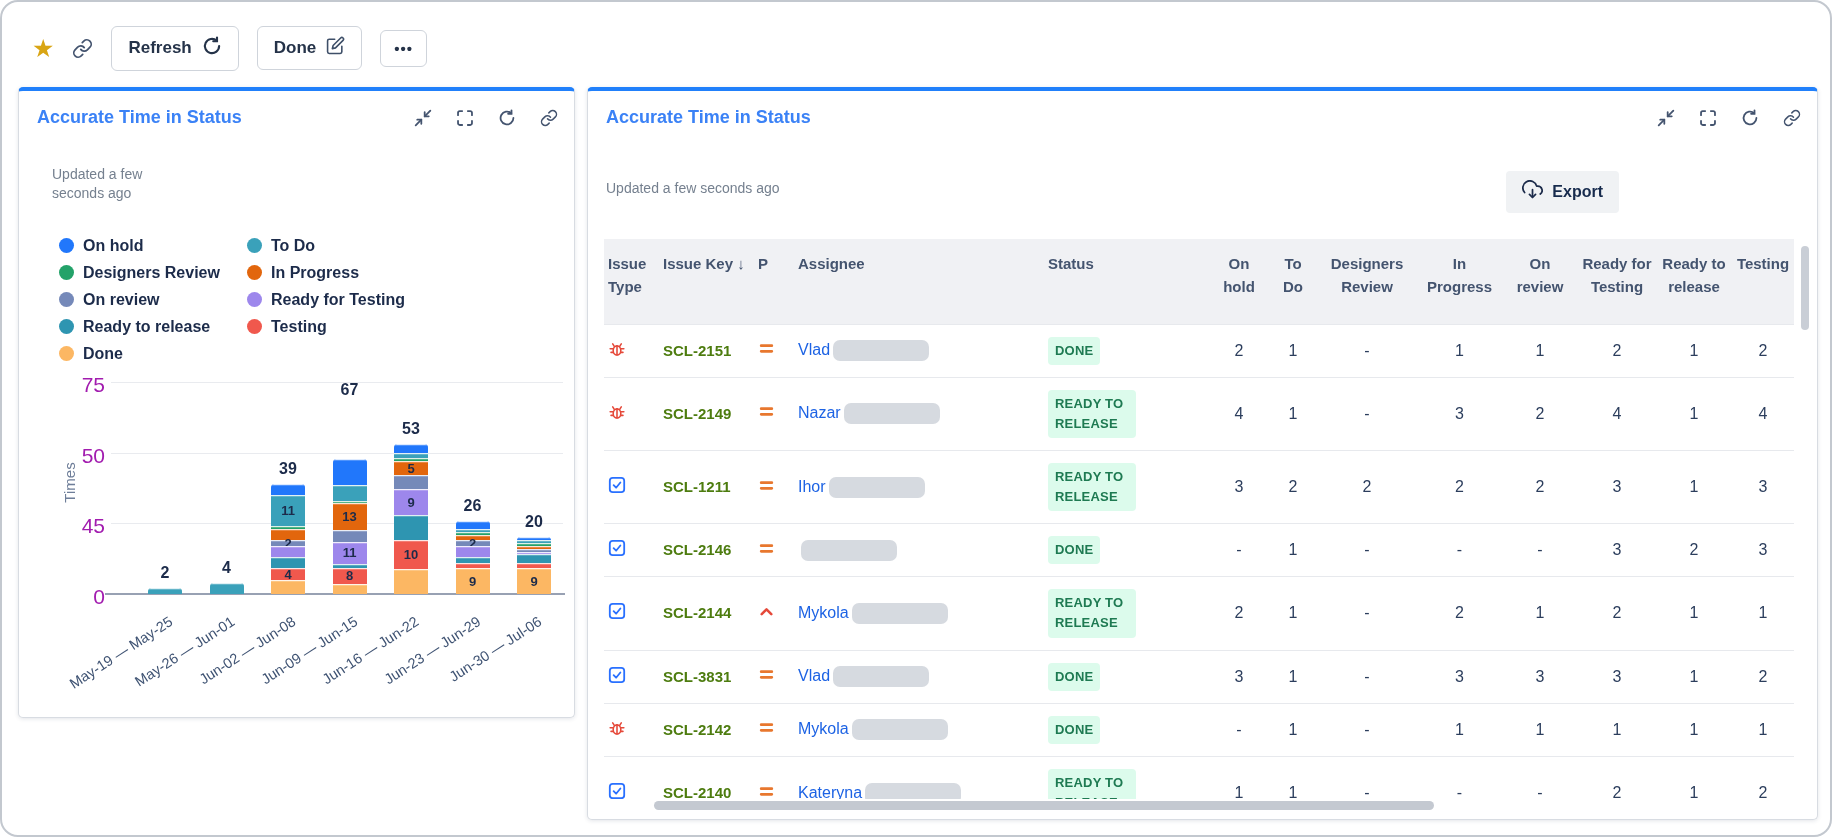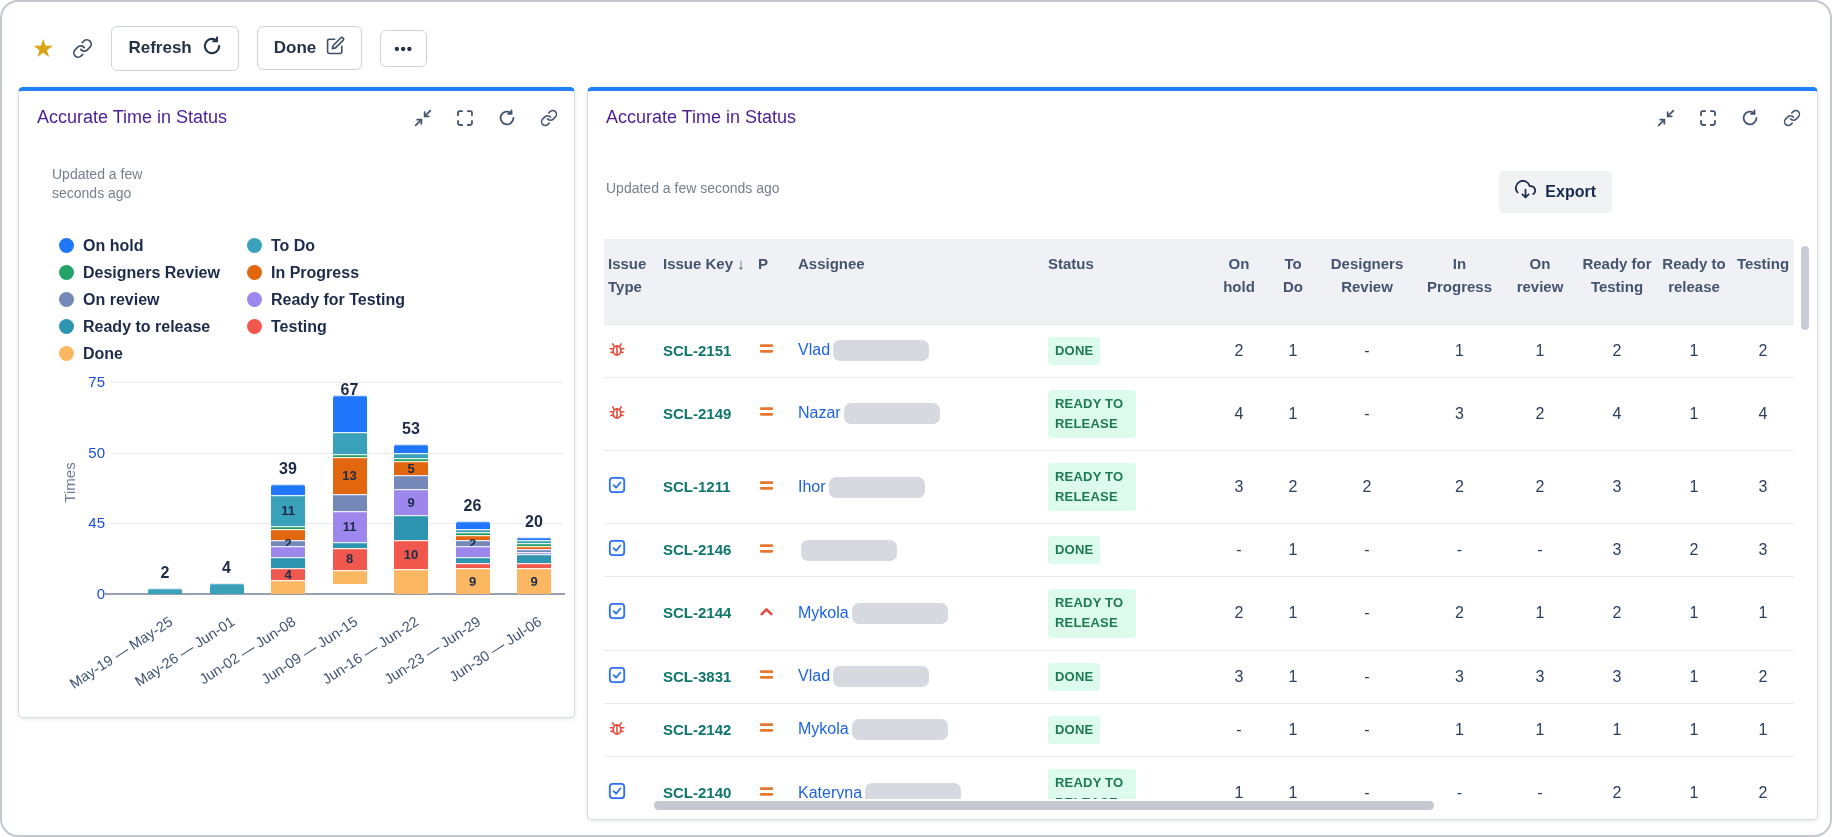--- a/index.html
+++ b/index.html
@@ -19,70 +19,70 @@
   .btn svg { flex:0 0 auto; }
   .btn-more { padding:9px 13px; font-weight:700; letter-spacing:1px; font-size:15px; }
 
   
   .card { position:absolute; background:#fff; border:1px solid #D8DCE2; border-top:4px solid #2180FB;
           border-radius:5px; box-shadow:0 1px 4px rgba(23,43,77,.12); }
   .card-left  { left:16px; top:85px; width:557px; height:631px; }
   .card-right { left:585px; top:85px; width:1231px; height:733px; }
   .panel-header { position:absolute; top:16px; left:18px; right:16px; display:flex;
                   justify-content:space-between; align-items:center; }
-  .panel-title { font-size:18px; font-weight:400; color:#4c1d95; }
+  .panel-title { font-size:18px; font-weight:700; color:#3b82f6; }
   .panel-icons { display:flex; gap:24px; align-items:center; }
   .picon { display:flex; cursor:pointer; }
 
   .updated-note { position:absolute; font-size:14px; color:#75808F; line-height:1.35; }
   .card-left .updated-note { left:33px; top:74px; width:120px; }
   .card-right .updated-note { left:18px; top:88px; }
 
   
   .chart-title { position:absolute; top:92px; left:0; right:0; text-align:center;
                  font-size:22px; font-weight:700; color:#1C2B4A; }
   .legend { position:absolute; left:40px; top:141px; display:grid; grid-template-columns:188px auto;
             grid-auto-flow:column; grid-template-rows:repeat(5,27px); align-items:center; }
   .legend-item { display:flex; gap:9px; align-items:center; font-weight:700; font-size:16px;
                  color:#1C2B4A; cursor:pointer; }
   .legend-dot { width:15px; height:15px; border-radius:50%; flex:0 0 auto; }
 
   .ylab { position:absolute; left:30px; top:383px; transform:rotate(-90deg); color:#6E7E99; font-size:15px; }
   .yticks { position:absolute; left:40px; top:291px; width:46px; height:212px; }
-  .ytick { position:absolute; right:0; font-size:15px; color:#1d4ed8; }
+  .ytick { position:absolute; right:0; font-size:21px; color:#a21caf; }
   .chart-plot { position:absolute; left:92px; top:291px; width:452px; height:212px; }
   .gridline { position:absolute; left:0; right:0; height:1px; background:#E9EBEF; }
   .baseline { position:absolute; left:-6px; right:-2px; bottom:-1px; height:2px; background:#98A1B3; }
   .bar-stack { position:absolute; bottom:0; width:34px; display:flex; flex-direction:column;
                border-radius:3.5px 3.5px 0 0; overflow:hidden; }
   .seg { position:relative; display:flex; align-items:center; justify-content:center;
          box-shadow: inset 0 1.2px 0 rgba(255,255,255,.85); }
   .seg-label { font-size:13px; font-weight:700; color:#1C2B4A; }
   .bar-total { position:absolute; width:60px; text-align:center; font-weight:700; font-size:16px; color:#1C2B4A; }
   .xlabel { position:absolute; width:150px; text-align:right; transform:rotate(-33deg);
             transform-origin:100% 50%; font-size:14.5px; color:#3F5373; white-space:nowrap; }
 
   
   .tool-btn { position:absolute; top:80px; height:42px; display:flex; align-items:center; gap:9px;
               background:#F0F2F4; border-radius:4px; padding:0 16px; font-size:16px; font-weight:600;
               color:#172B4D; cursor:pointer; }
-  .tool-export { right:205px;text-align:right; }
+  .tool-export { right:198px;text-align:right; }
   .tool-columns { right:29px; }
 
   
   .table-clip { position:absolute; left:16px; top:148px; width:1200px; height:560px; overflow:hidden; }
   table { border-collapse:collapse; table-layout:fixed; width:1190px; }
   thead th { background:#F0F1F4; color:#44546F; font-weight:600; font-size:15px; vertical-align:top;
              text-align:left; padding:14px 4px; line-height:1.5; height:85px; cursor:pointer; }
   thead th.num { text-align:center; }
   thead th.nowrap { white-space:nowrap; }
   tbody td { border-top:1px solid #E7E9ED; padding:12px 4px; vertical-align:middle;
              font-size:16px; color:#2C3E5D; }
   tbody td.num { text-align:center; }
-  .issue-key { font-weight:700; color:#0f766e; font-size:15px; white-space:nowrap; }
+  .issue-key { font-weight:700; color:#4d7c0f; font-size:15px; white-space:nowrap; }
   .assignee-name { color:#1D63E4; font-size:16px; cursor:pointer; }
   .blob { display:inline-block; width:96px; height:21px; background:#D6DAE0; border-radius:7px;
           vertical-align:middle; margin-left:3px; }
   .badge { display:inline-block; background:#DCFBEC; color:#1E7A52; font-weight:700; font-size:13px;
            padding:4px 7px; border-radius:4px; line-height:1.55; max-width:88px; letter-spacing:.2px; }
   .sort-arrow { font-weight:700; color:#44546F; }
 
   .vscroll { position:absolute; right:8px; top:155px; width:8px; height:84px; background:#C9CED6;
              border-radius:4px; cursor:pointer; }
   .hscroll { position:absolute; left:66px; bottom:9px; width:780px; height:9px; background:#C4C9D1;
@@ -235,21 +235,21 @@
           </div>
           <div class="seg" style="height: 11.3067px; background: rgb(157, 135, 236);"></div>
           <div class="seg" style="height: 11.3067px; background: rgb(46, 149, 177);"></div>
           <div class="seg" style="height: 11.3067px; background: rgb(240, 88, 77);">
             <span class="seg-label">4</span>
           </div>
           <div class="seg" style="height: 14.1333px; background: rgb(252, 183, 99);"></div>
         </div>
         <div class="bar-total" style="left: 147px; bottom: 116.24px;">39</div>
         <div class="xlabel" style="left: 33px; top: 230px;">Jun-02 — Jun-08</div>
-        <div class="bar-stack" style="left: 221.5px; height: 199px; text-align: right;">
+        <div class="bar-stack" style="left: 221.5px; height: 135px; text-align: right;">
           <div class="seg" style="height: 36.7467px; background: rgb(33, 119, 251);"></div>
           <div class="seg" style="height: 22.6133px; background: rgb(58, 161, 186);"></div>
           <div class="seg" style="height: 2.82667px; background: rgb(35, 162, 105);"></div>
           <div class="seg" style="height: 36.7467px; background: rgb(226, 102, 13);">
             <span class="seg-label">13</span>
           </div>
           <div class="seg" style="height: 16.96px; background: rgb(117, 137, 185);"></div>
           <div class="seg" style="height: 31.0933px; background: rgb(157, 135, 236);">
             <span class="seg-label">11</span>
           </div>

